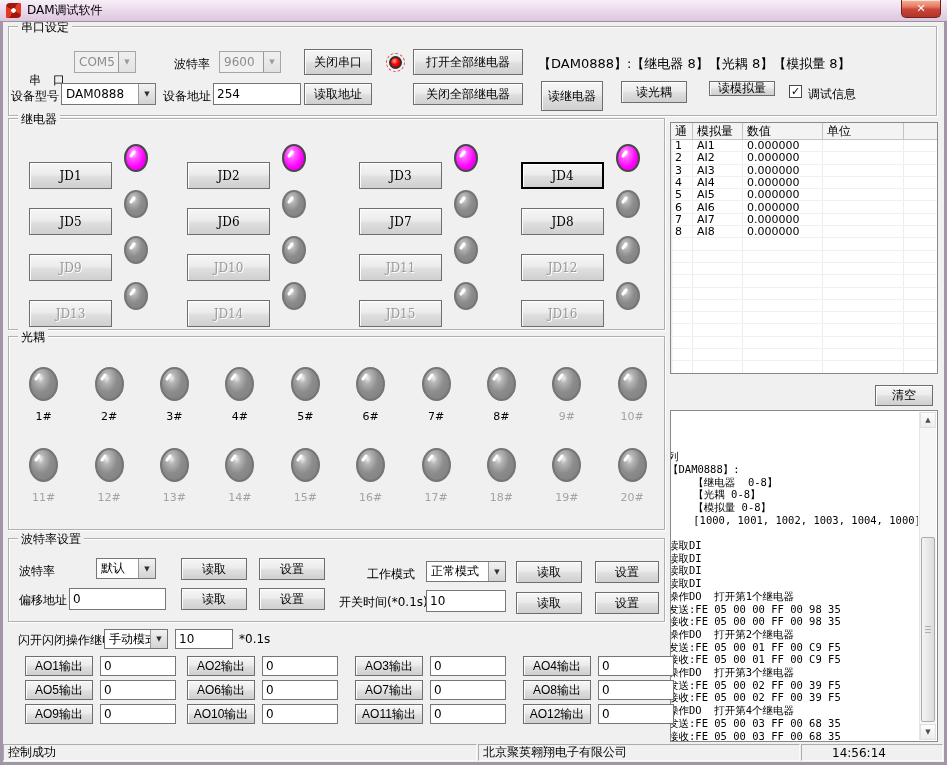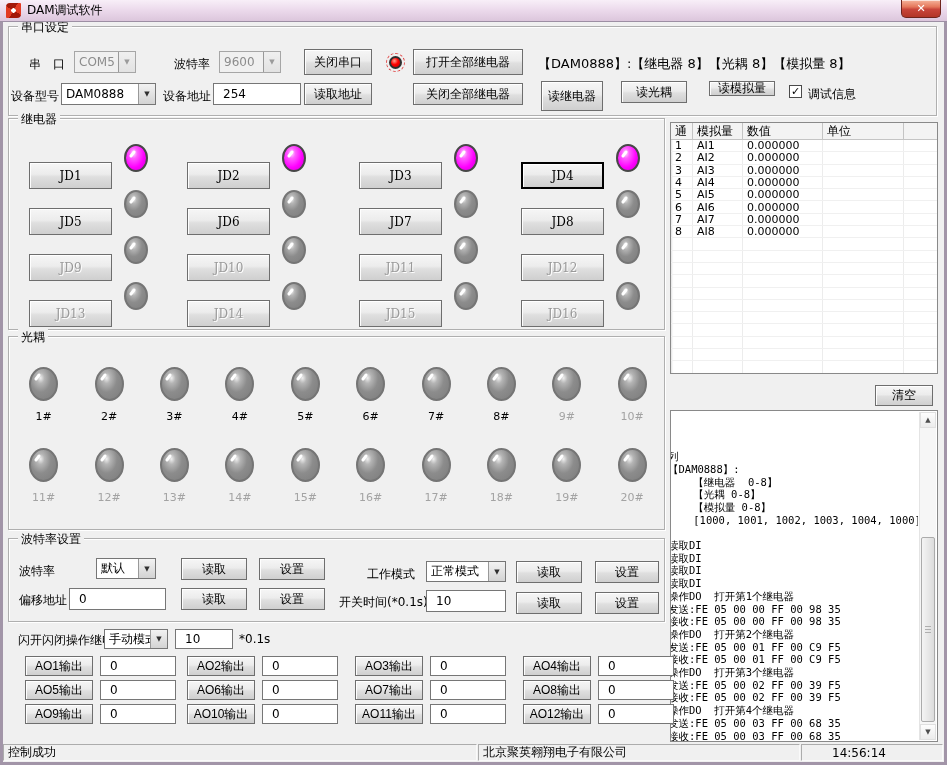--- a/index.html
+++ b/index.html
@@ -30,21 +30,21 @@
   .btn { display:flex; align-items:center; justify-content:center; font-size:12px;
     background:linear-gradient(180deg,#F6F6F6 0%,#ECECEC 45%,#DFDFDF 55%,#CFCFCF 100%);
     border:1px solid #6E6E6E; box-shadow: inset 1px 1px 0 rgba(255,255,255,.95); cursor:default; white-space:nowrap; }
   .combo { display:flex; align-items:stretch; background:#fff; border:1px solid #767676; height:22px; }
   .combo .txt { flex:1; padding-left:4px; display:flex; align-items:center; white-space:nowrap; overflow:hidden; }
   .combo .arrow { width:17px; background:linear-gradient(180deg,#F2F2F2,#D3D3D3); border-left:1px solid #999;
     display:flex; align-items:center; justify-content:center; font-size:7px; color:#303030; }
   .combo.disabled { background:#F0F0F0; border-color:#A6A6A6; }
   .combo.disabled .txt { color:#8C8C8C; }
   .combo.disabled .arrow { color:#9B9B9B; background:linear-gradient(180deg,#EFEFEF,#E2E2E2); }
-  .textbox { background:#fff; border:1px solid #767676; font-size:12px; padding-left:9px; font-family:inherit; outline:none; }
+  .textbox { background:#fff; border:1px solid #767676; font-size:12px; padding-left:3px; font-family:inherit; outline:none; }
   .checkbox { width:13px; height:13px; background:#fff; border:1px solid #4A4A4A; font-size:11px; line-height:11px;
     text-align:center; font-weight:bold; color:#000; }
 
   
   .led { width:24px; height:28px; border-radius:50%; position:relative; flex:none;
     background: radial-gradient(ellipse at 38% 30%, #EFEFEF 0%, #B5B5B5 18%, var(--led_off,#8C8C8C) 48%, #7C7C7C 100%);
     border:2px solid #757575; }
   .led::after { content:""; position:absolute; left:5px; top:4px; width:3px; height:8px; background:#fff;
     border-radius:2px; transform:rotate(38deg); }
   .led.on { background: radial-gradient(ellipse at 38% 30%, #FFDCFF 0%, #FF5EFF 22%, var(--led_on,#FF00FF) 60%, #CF00CF 100%);
@@ -118,21 +118,21 @@
     <div class="app-icon"></div>
     <span class="title">DAM调试软件</span>
     <div class="close-btn">
       <span>✕</span>
     </div>
   </div>
 
   <div class="groupbox" style="left:8px; top:26px; width:929px; height:90px;">
     <span class="gb-title">串口设定</span>
 
-    <span class="lbl" style="left:20px; top:29px;">串　口</span>
+    <span class="lbl" style="left:20px; top:45px;">串　口</span>
     <div class="combo disabled abs" style="left:65px; top:24px; width:62px;">
       <span class="txt">COM5</span>
       <span class="arrow">▼</span>
     </div>
 
     <span class="lbl" style="left:165px; top:29px;">波特率</span>
     <div class="combo disabled abs" style="left:210px; top:24px; width:62px;">
       <span class="txt">9600</span>
       <span class="arrow">▼</span>
     </div>

